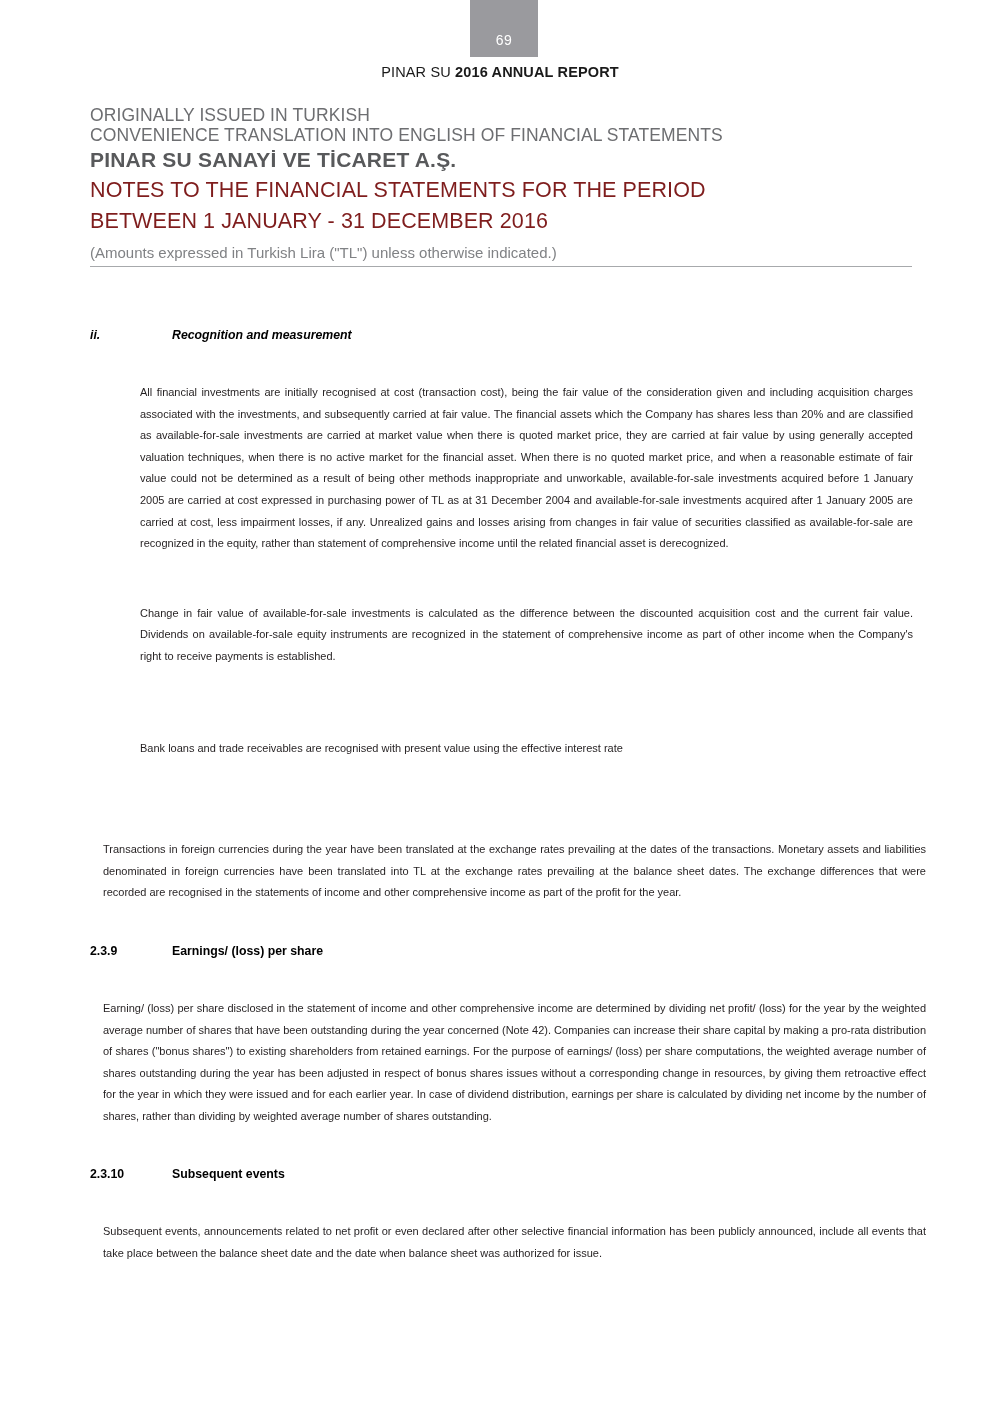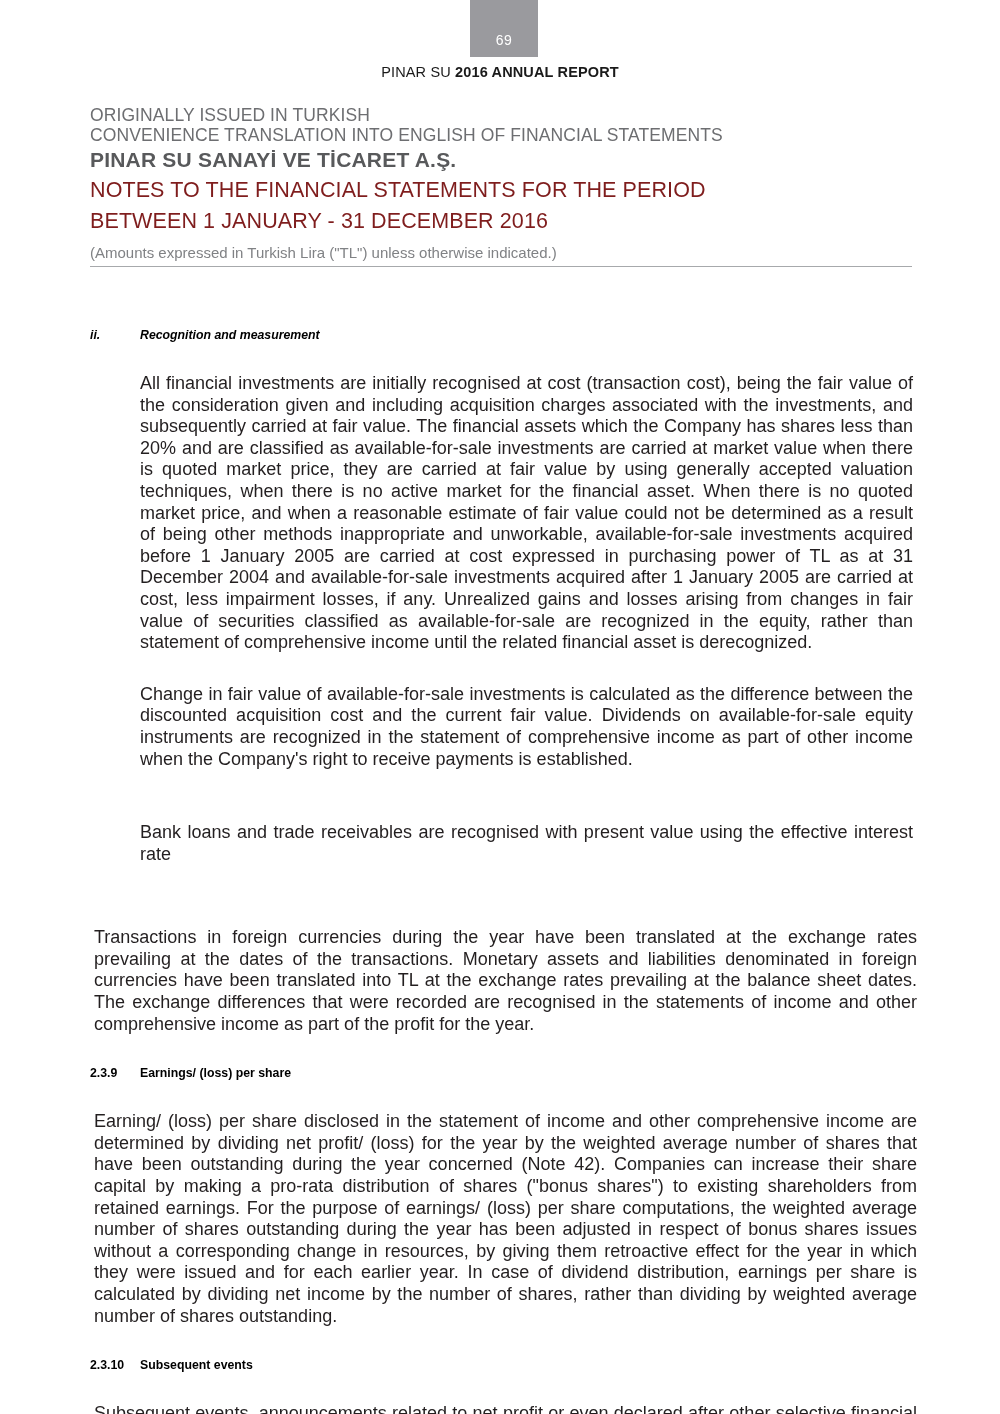--- a/index.html
+++ b/index.html
@@ -123,35 +123,36 @@
     margin: 0 0 0 0;
   }
 
   .sub-heading {
     display: flex;
     font-size: 12.3px;
     font-weight: 700;
     line-height: 16px;
     color: #000000;
     margin: 0;
+    gap: 32px;
   }
   .sub-heading .num {
     width: 50px;
     flex: 0 0 50px;
   }
   .sub-heading.roman {
     font-style: italic;
   }
 
   p.body {
-    font-size: 18px;
+    font-size: 11px;
     line-height: 21.6px;
     color: #231f20;
     text-align: justify;
-    margin: 4px;
+    margin: 13px;
     hyphens: manual;
   }
   p.indented {
     margin-left: 50px;
     width: 773px;
   }
   p.full {
     width: 823px;
   }
   .sp-22 { height: 22px; }

